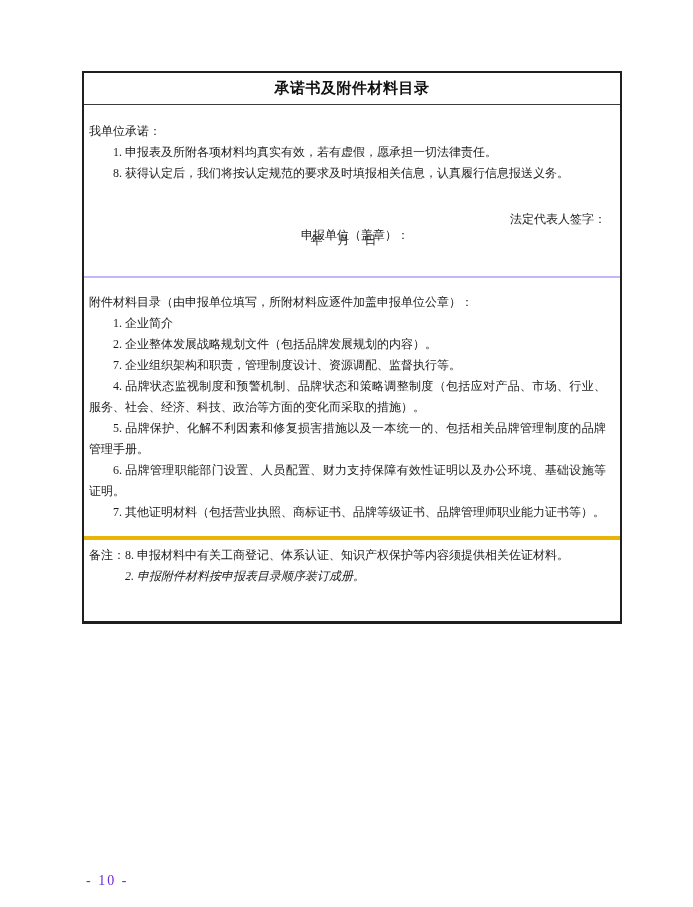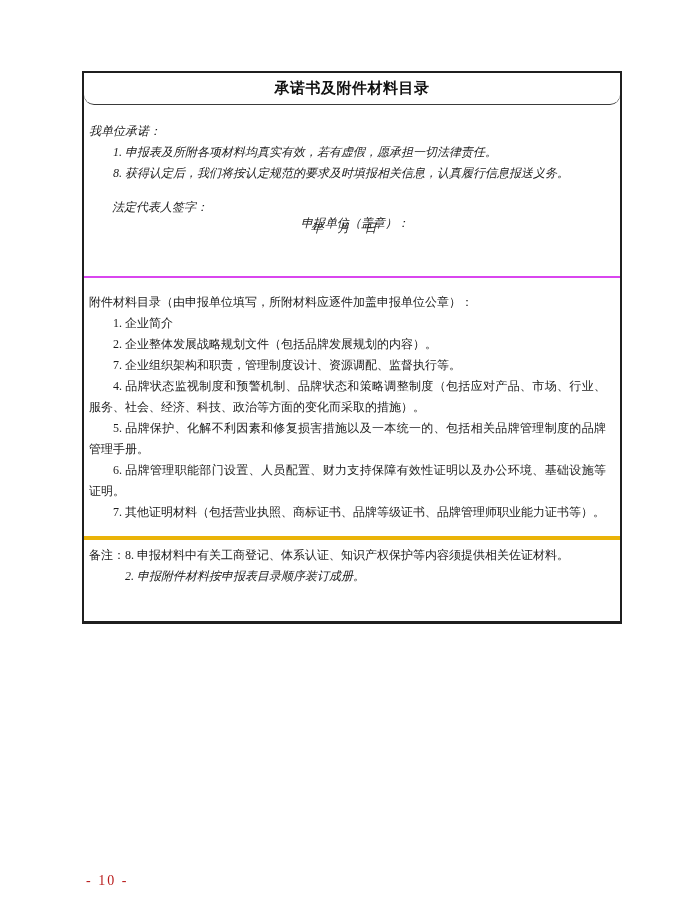--- a/index.html
+++ b/index.html
@@ -9,42 +9,42 @@
     overflow:hidden;
   }
   .doc-box {
     position:absolute; left:82px; top:71px; width:540px; height:553px;
     box-sizing:border-box; background:#ffffff;
     border:2px solid #1f1f1f; border-bottom-width:3px;
   }
   .title-row {
     height:32px; box-sizing:border-box; border-bottom:1px solid #3a3a3a;
     display:flex; align-items:center; justify-content:center;
-    font-size:15px; font-weight:bold; letter-spacing:0.5px; color:#111;border-radius:10px;
+    font-size:15px; font-weight:bold; letter-spacing:0.5px; color:#111;
   }
   .sec {
     box-sizing:border-box; font-size:12px; line-height:21px;
     padding-left:5px; padding-right:14px;
   }
-  .sec-commit { height:173px; border-bottom:2px solid #d946ef; padding-top:16px;font-style:italic; }
+  .sec-commit { height:173px; border-bottom:2px solid #c4b5fd; padding-top:16px; }
   .sec-attach { height:262px; border-bottom:4px solid #eab308; padding-top:14px; }
   .sec-remarks { padding-top:5px; }
   .line { height:21px; white-space:nowrap; }
   .indent { padding-left:24px; }
   .full { white-space:normal; text-align:justify; text-align-last:justify; }
-  .sig-row { position:relative; margin-top:13px; height:21px; }
+  .sig-row { position:relative; margin-top:25px; height:21px;text-align:right; }
   .sig-label { margin-left:23px; }
   .unit-label { position:absolute; left:212px; top:16px; }
   .date-row { text-align:center; padding-right:8px; height:21px; }
   .remark-row { display:flex; }
   .remark-label { flex:0 0 auto; }
   .remark-item-2 { margin-left:0;font-style:italic; }
   .page-num {
     position:absolute; left:86px; top:873px;
-    font-size:14px; color:#b91c1c; letter-spacing:2px;
+    font-size:14px; color:#6d28d9; letter-spacing:2px;
   }
 </style>
 </head>
 <body>
 
 <div class="page">
 
   <div class="doc-box">
 
     <div class="title-row">承诺书及附件材料目录</div>

